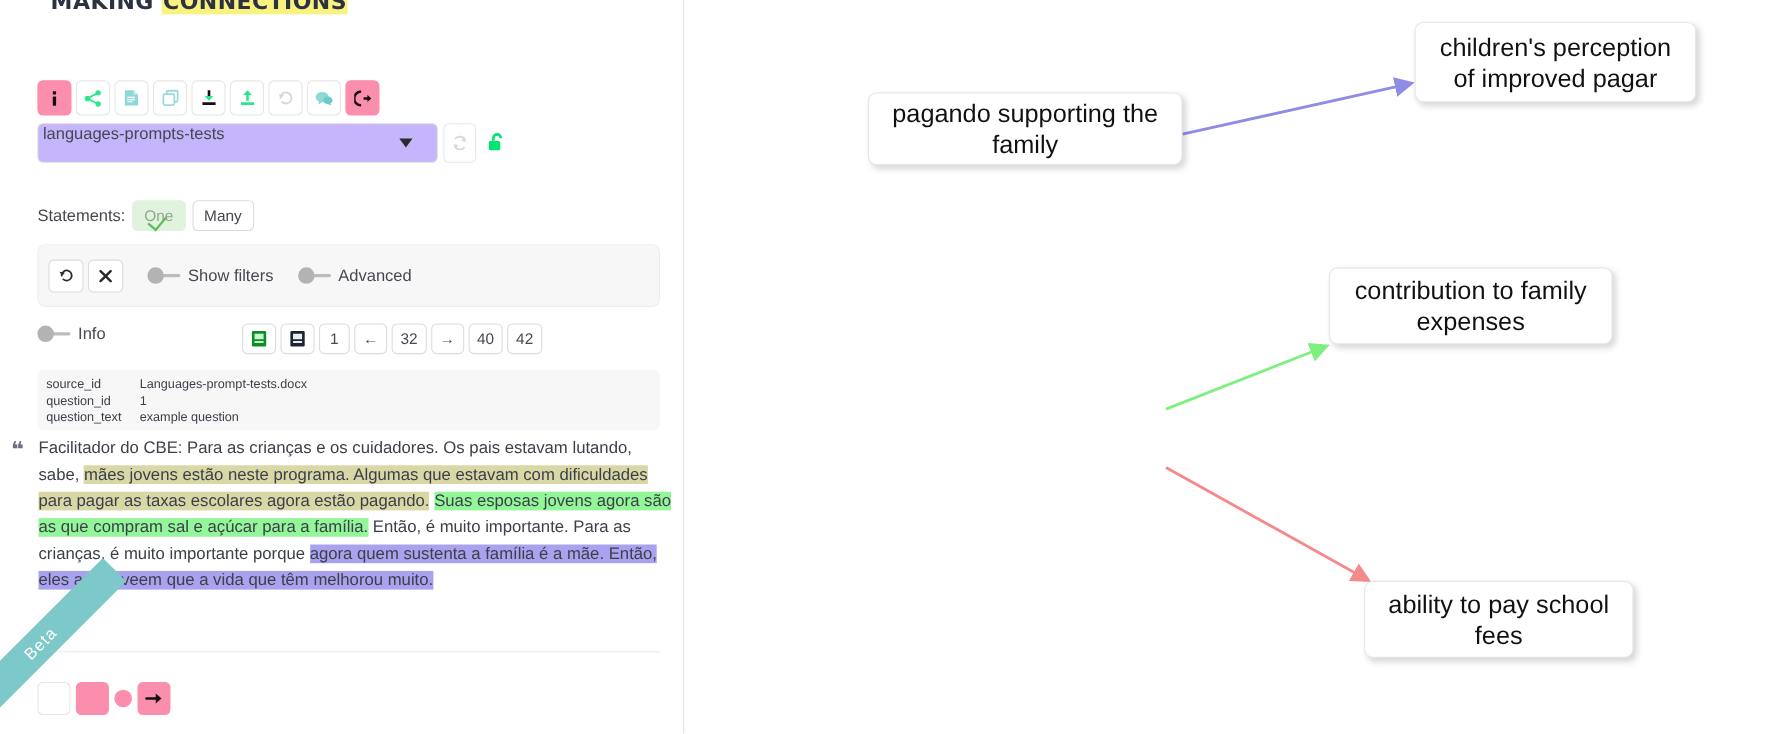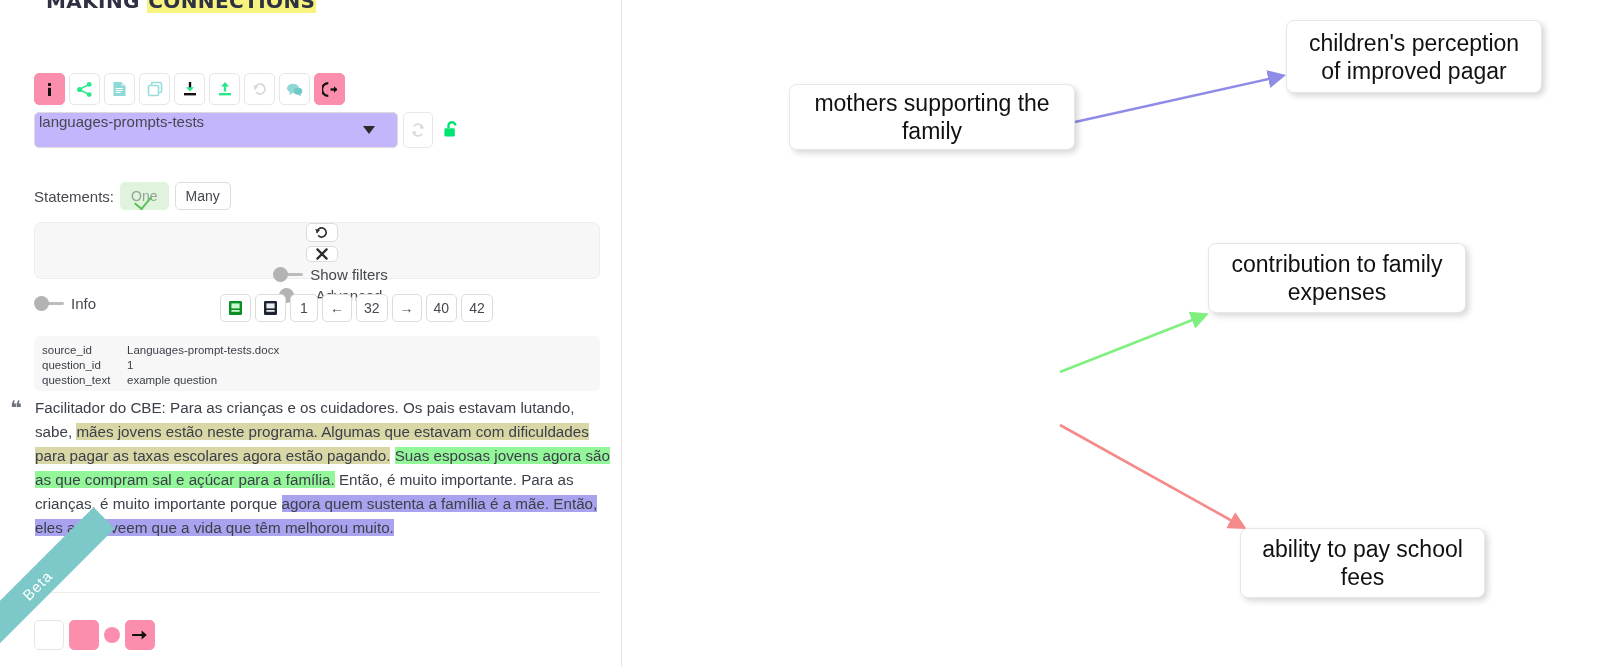--- a/index.html
+++ b/index.html
@@ -156,21 +156,20 @@
     position: absolute;
     left: 34px; top: 222px;
     width: 566px; height: 57px;
     background: #f7f7f7;
     border: 1px solid #eeeeee;
     border-radius: 7px;
     display: flex;
     align-items: center;
     padding-left: 9px;
     gap: 4px;
-    flex-direction: column;
   }
   .sqbtn {
     width: 32px; height: 30px;
     border: 1px solid #dcdcdc;
     border-radius: 5px;
     background: #fff;
     display: flex; align-items: center; justify-content: center;
     cursor: pointer;
     font-size: 15px;
     color: #2b2b2b;
@@ -572,21 +571,21 @@
         <marker id="ah-red" markerWidth="7" markerHeight="7" refX="5.4" refY="3.5" orient="auto">
           <path d="M0,0 L7,3.5 L0,7 Z" fill="#f58a8a"></path>
         </marker>
       </defs>
       <line x1="452" y1="122" x2="659" y2="76" stroke="#8f8ce8" stroke-width="2.6" marker-end="url(#ah-purple)"></line>
       <line x1="437" y1="372" x2="582" y2="315" stroke="#7ff07f" stroke-width="2.6" marker-end="url(#ah-green)"></line>
       <line x1="437" y1="425" x2="620" y2="527" stroke="#f58a8a" stroke-width="2.6" marker-end="url(#ah-red)"></line>
     </svg>
 
     <div class="gnode" style="left:166px; top:84px;  width:286px; height:66px;">
-        <span>mothers supporting the family</span>
+        <span>pagando supporting the family</span>
       </div>
     <div class="gnode" style="left:663px; top:20px;  width:256px; height:73px;">
         <span>children's perception of improved pagar</span>
       </div>
     <div class="gnode" style="left:617px; top:528px; width:245px; height:70px;">
         <span>ability to pay school fees</span>
       </div>
     <div class="gnode" style="left:585px; top:243px; width:258px; height:70px;">
         <span>contribution to family expenses</span>
       </div>

